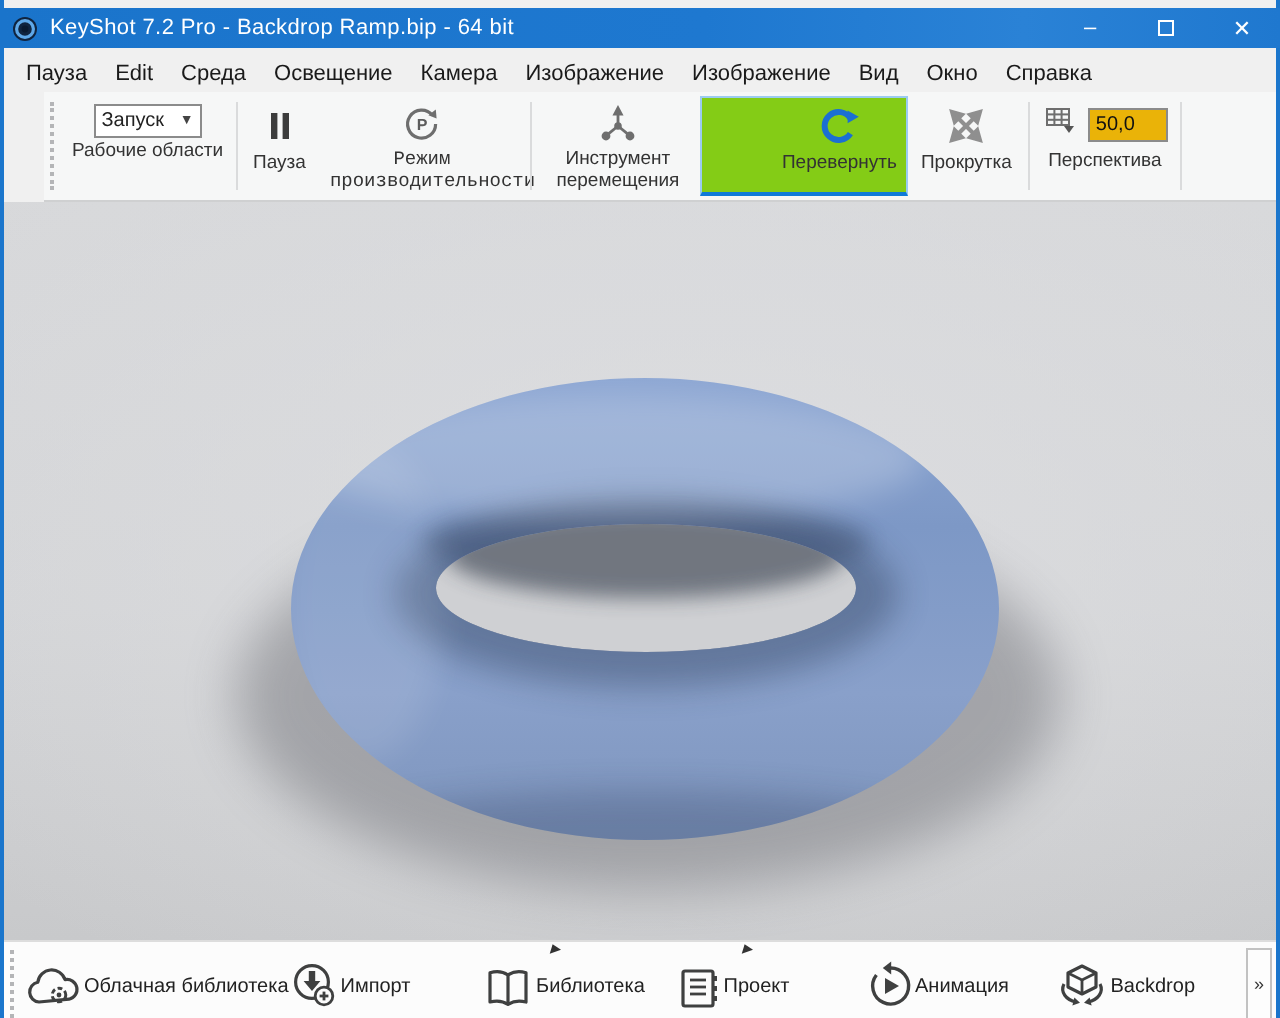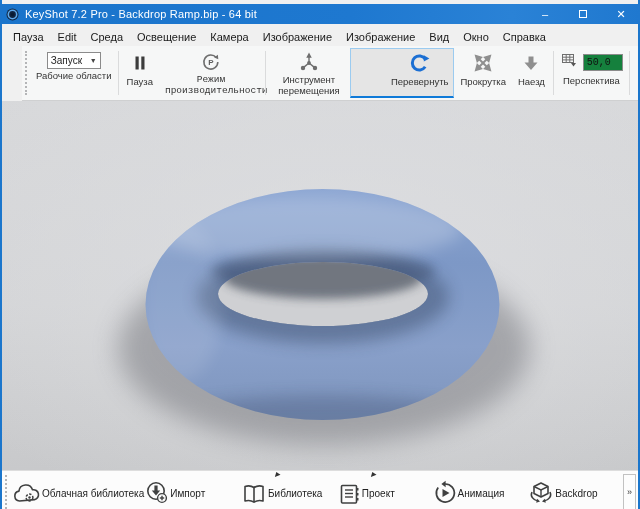--- a/index.html
+++ b/index.html
@@ -46,32 +46,32 @@
   .drag-handle { width:5px; margin:3px 2px 3px 1px; border-left:2px dotted #b4b5b7; }
   .tb-sep { width:1px; background:#dadbdc; margin:3px 2px; }
   .tb-group { display:flex; flex-direction:column; align-items:center; justify-content:flex-start; padding:2px 4px; }
   .tb-btn {
     display:flex; flex-direction:column; align-items:center; justify-content:flex-start;
     padding:2px 5px 0 5px; border:1px solid transparent; border-radius:0;
   }
   .tb-btn .ico { height:24px; display:flex; align-items:center; justify-content:center; }
   .tb-label { font-size:9.5px; color:#333; text-align:center; line-height:1.15; margin-top:2px; }
   .tb-btn.active {
-    background:#e5e5e5; border:1px solid #9bcbf0; border-bottom:2px solid #0f7ad8;padding-left:40px;
+    background:#84cc16; border:1px solid #9bcbf0; border-bottom:2px solid #0f7ad8;padding-left:40px;
   }
   .workspace-select {
     width:54px; height:17px; background:#fff; border:1px solid #8b8b8b;
     font-size:10px; color:#222; display:flex; align-items:center; padding:0 3px;
     margin-top:2px;
   }
   .workspace-select .caret { margin-left:auto; font-size:7px; color:#444; }
   .persp-row { display:flex; align-items:center; gap:5px; height:24px; }
   .persp-input {
-    width:40px; height:17px; border:1px solid #8b8b8b; background:#15803d;
-    font-size:10px; font-family:Liberation Mono, monospace; padding:0 3px; color:#111;
+    width:40px; height:17px; border:1px solid #8b8b8b; background:#eab308;
+    font-size:10px; font-family:Liberation Sans, sans-serif; padding:0 3px; color:#111;
   }
   .w-regime { max-width:92px;font-family:Liberation Mono, monospace; }
   .w-move  { max-width:70px; }
 
   
   .viewport { height:369px; flex:0 0 auto; position:relative; overflow:hidden; background:#d2d3d5; }
   .viewport svg { display:block; }
 
   
   .dock {
@@ -203,28 +203,20 @@
             <polygon points="3,3 8,4.4 4.4,8"></polygon>
               <polygon points="17,3 15.6,8 12,4.4"></polygon>
             <polygon points="3,17 4.4,12 8,15.6"></polygon>
               <polygon points="17,17 12,15.6 15.6,12"></polygon>
           </g>
         </svg>
       </span>
       <span class="tb-label">Прокрутка</span>
     </div>
 
-    <div class="tb-btn">
-      <span class="ico">
-        <svg width="20" height="20" viewBox="0 0 20 20">
-          <polygon points="10,17 3.5,9.5 7.5,9.5 7.5,3.5 12.5,3.5 12.5,9.5 16.5,9.5" fill="#8f8f8f"></polygon>
-        </svg>
-      </span>
-      <span class="tb-label">Наезд</span>
-    </div>
 
     <div class="tb-sep"></div>
 
     <div class="tb-group">
       <div class="persp-row">
         <span>
           <svg width="18" height="18" viewBox="0 0 18 18">
             <g stroke="#6e6e6e" stroke-width="1" fill="none">
               <rect x="2.5" y="3.5" width="11" height="8"></rect>
               <line x1="2.5" y1="6.2" x2="13.5" y2="6.2"></line>

